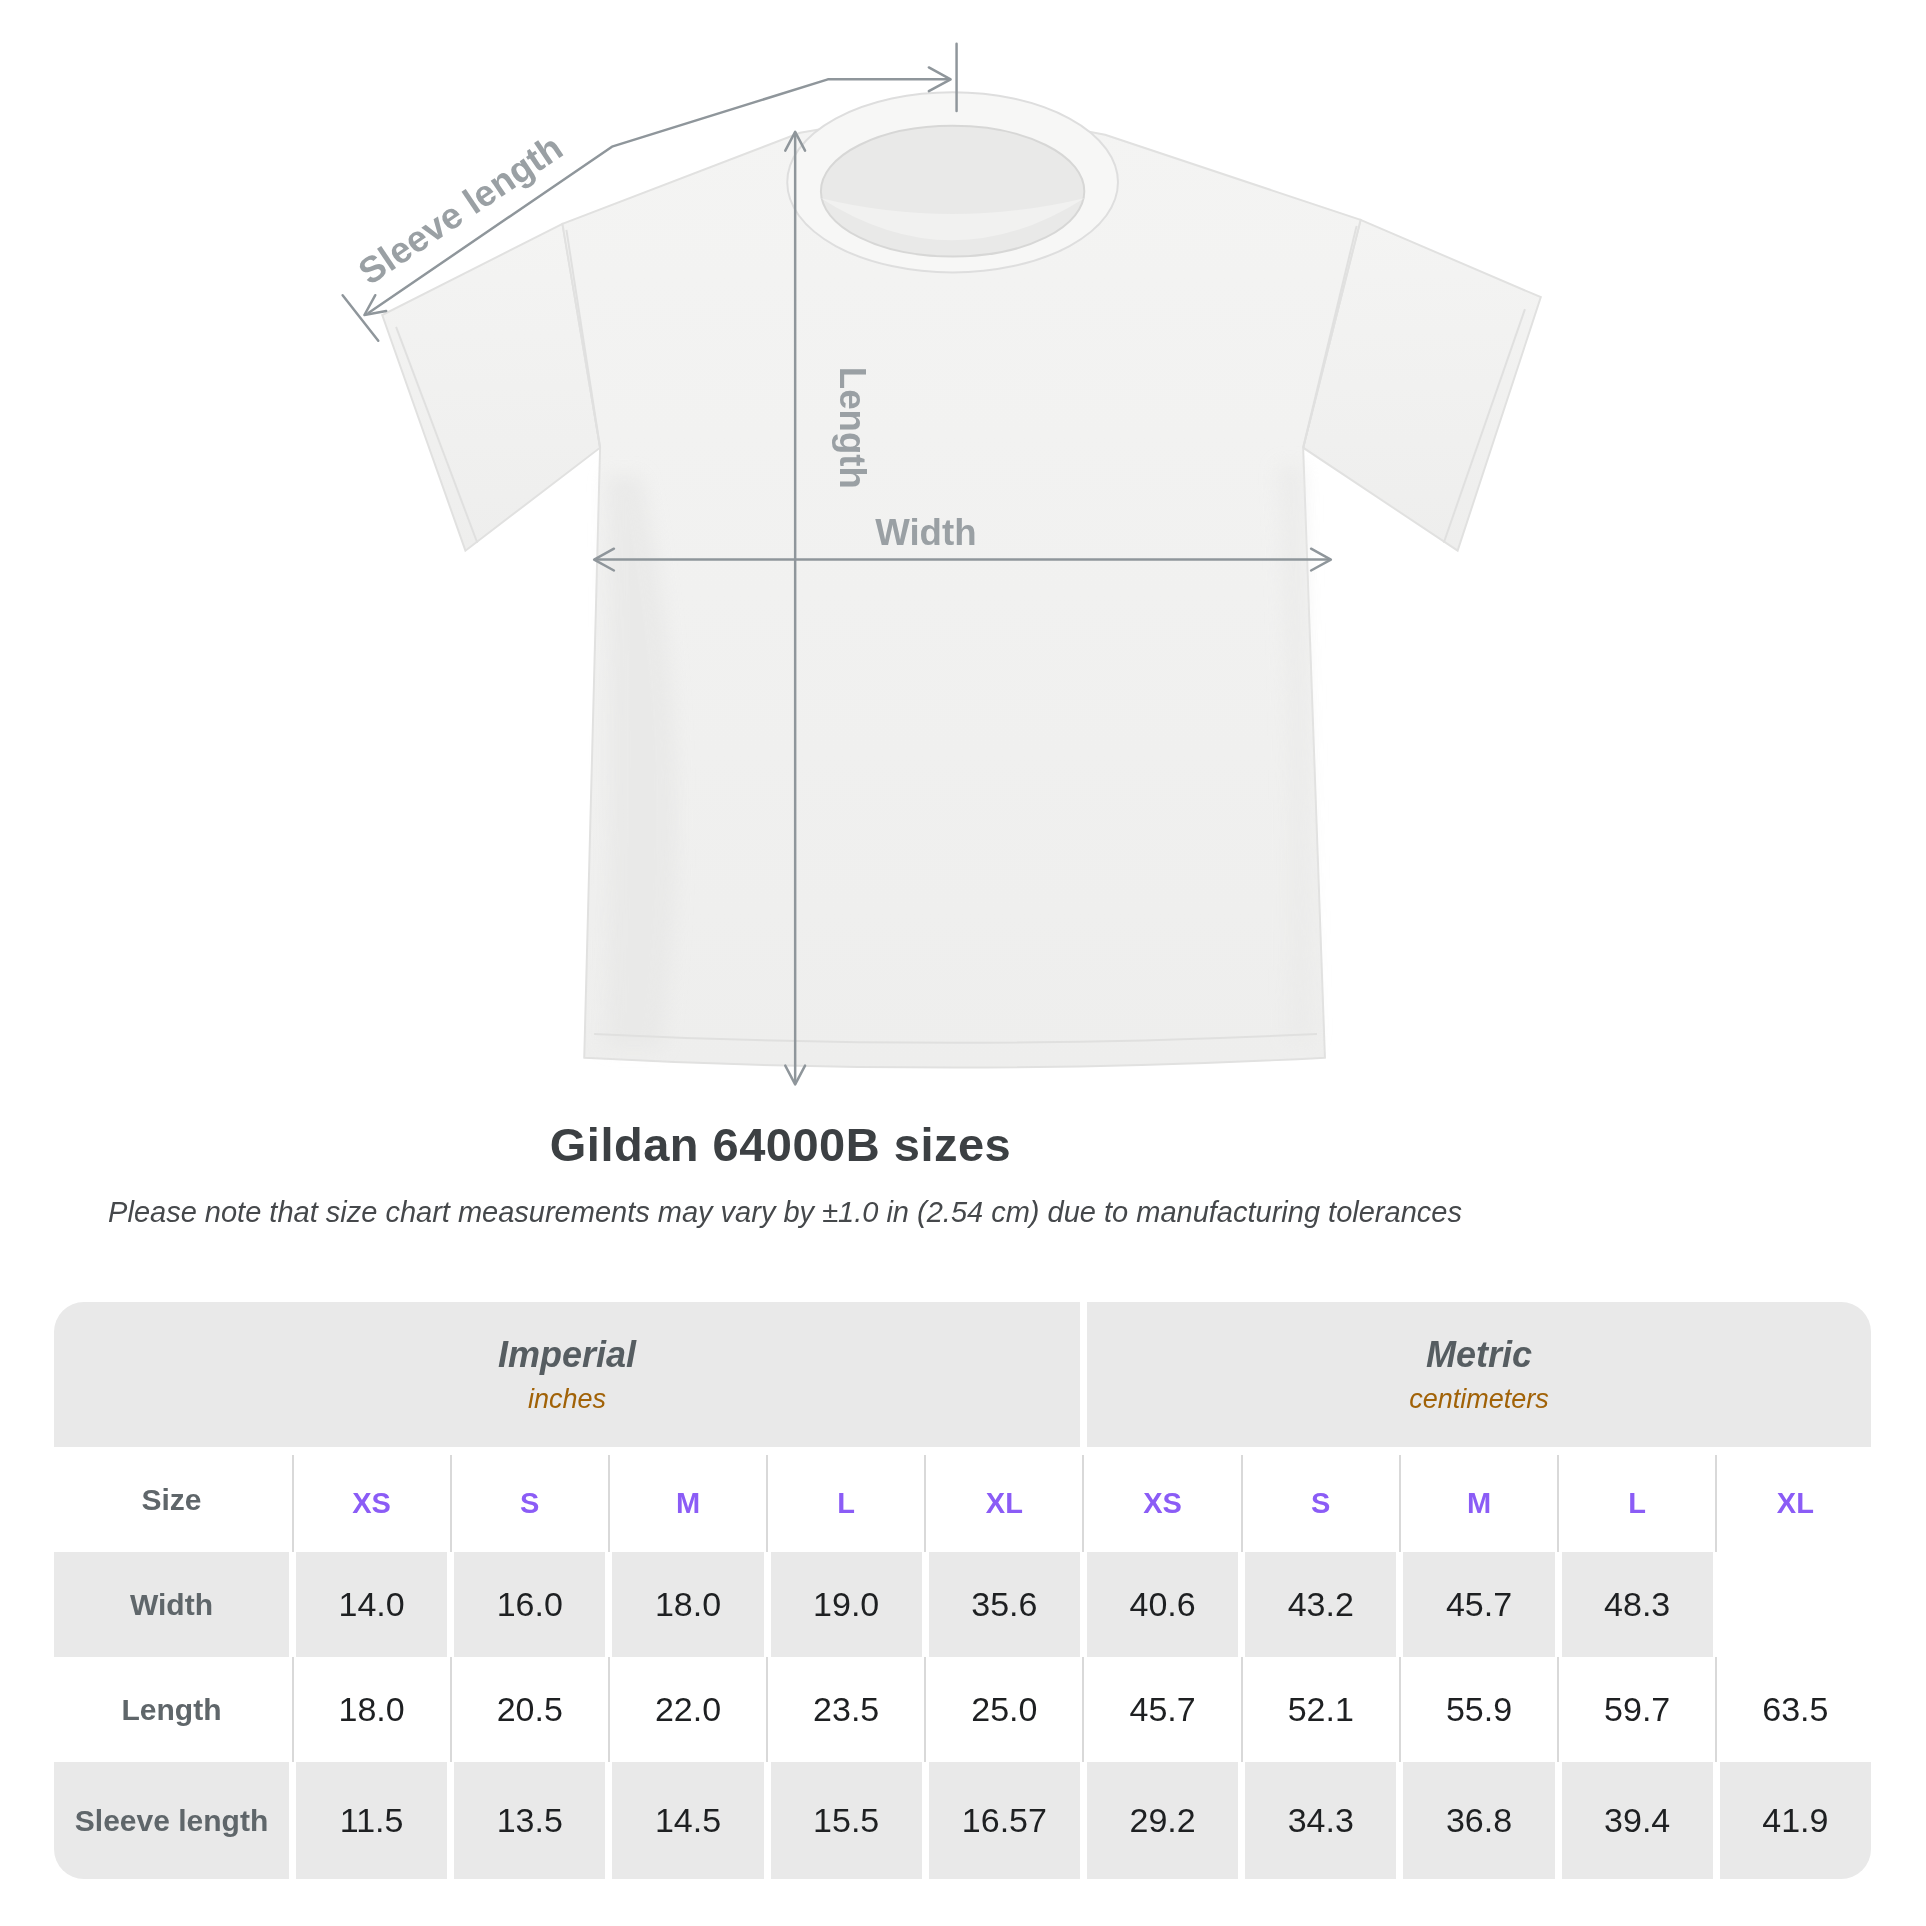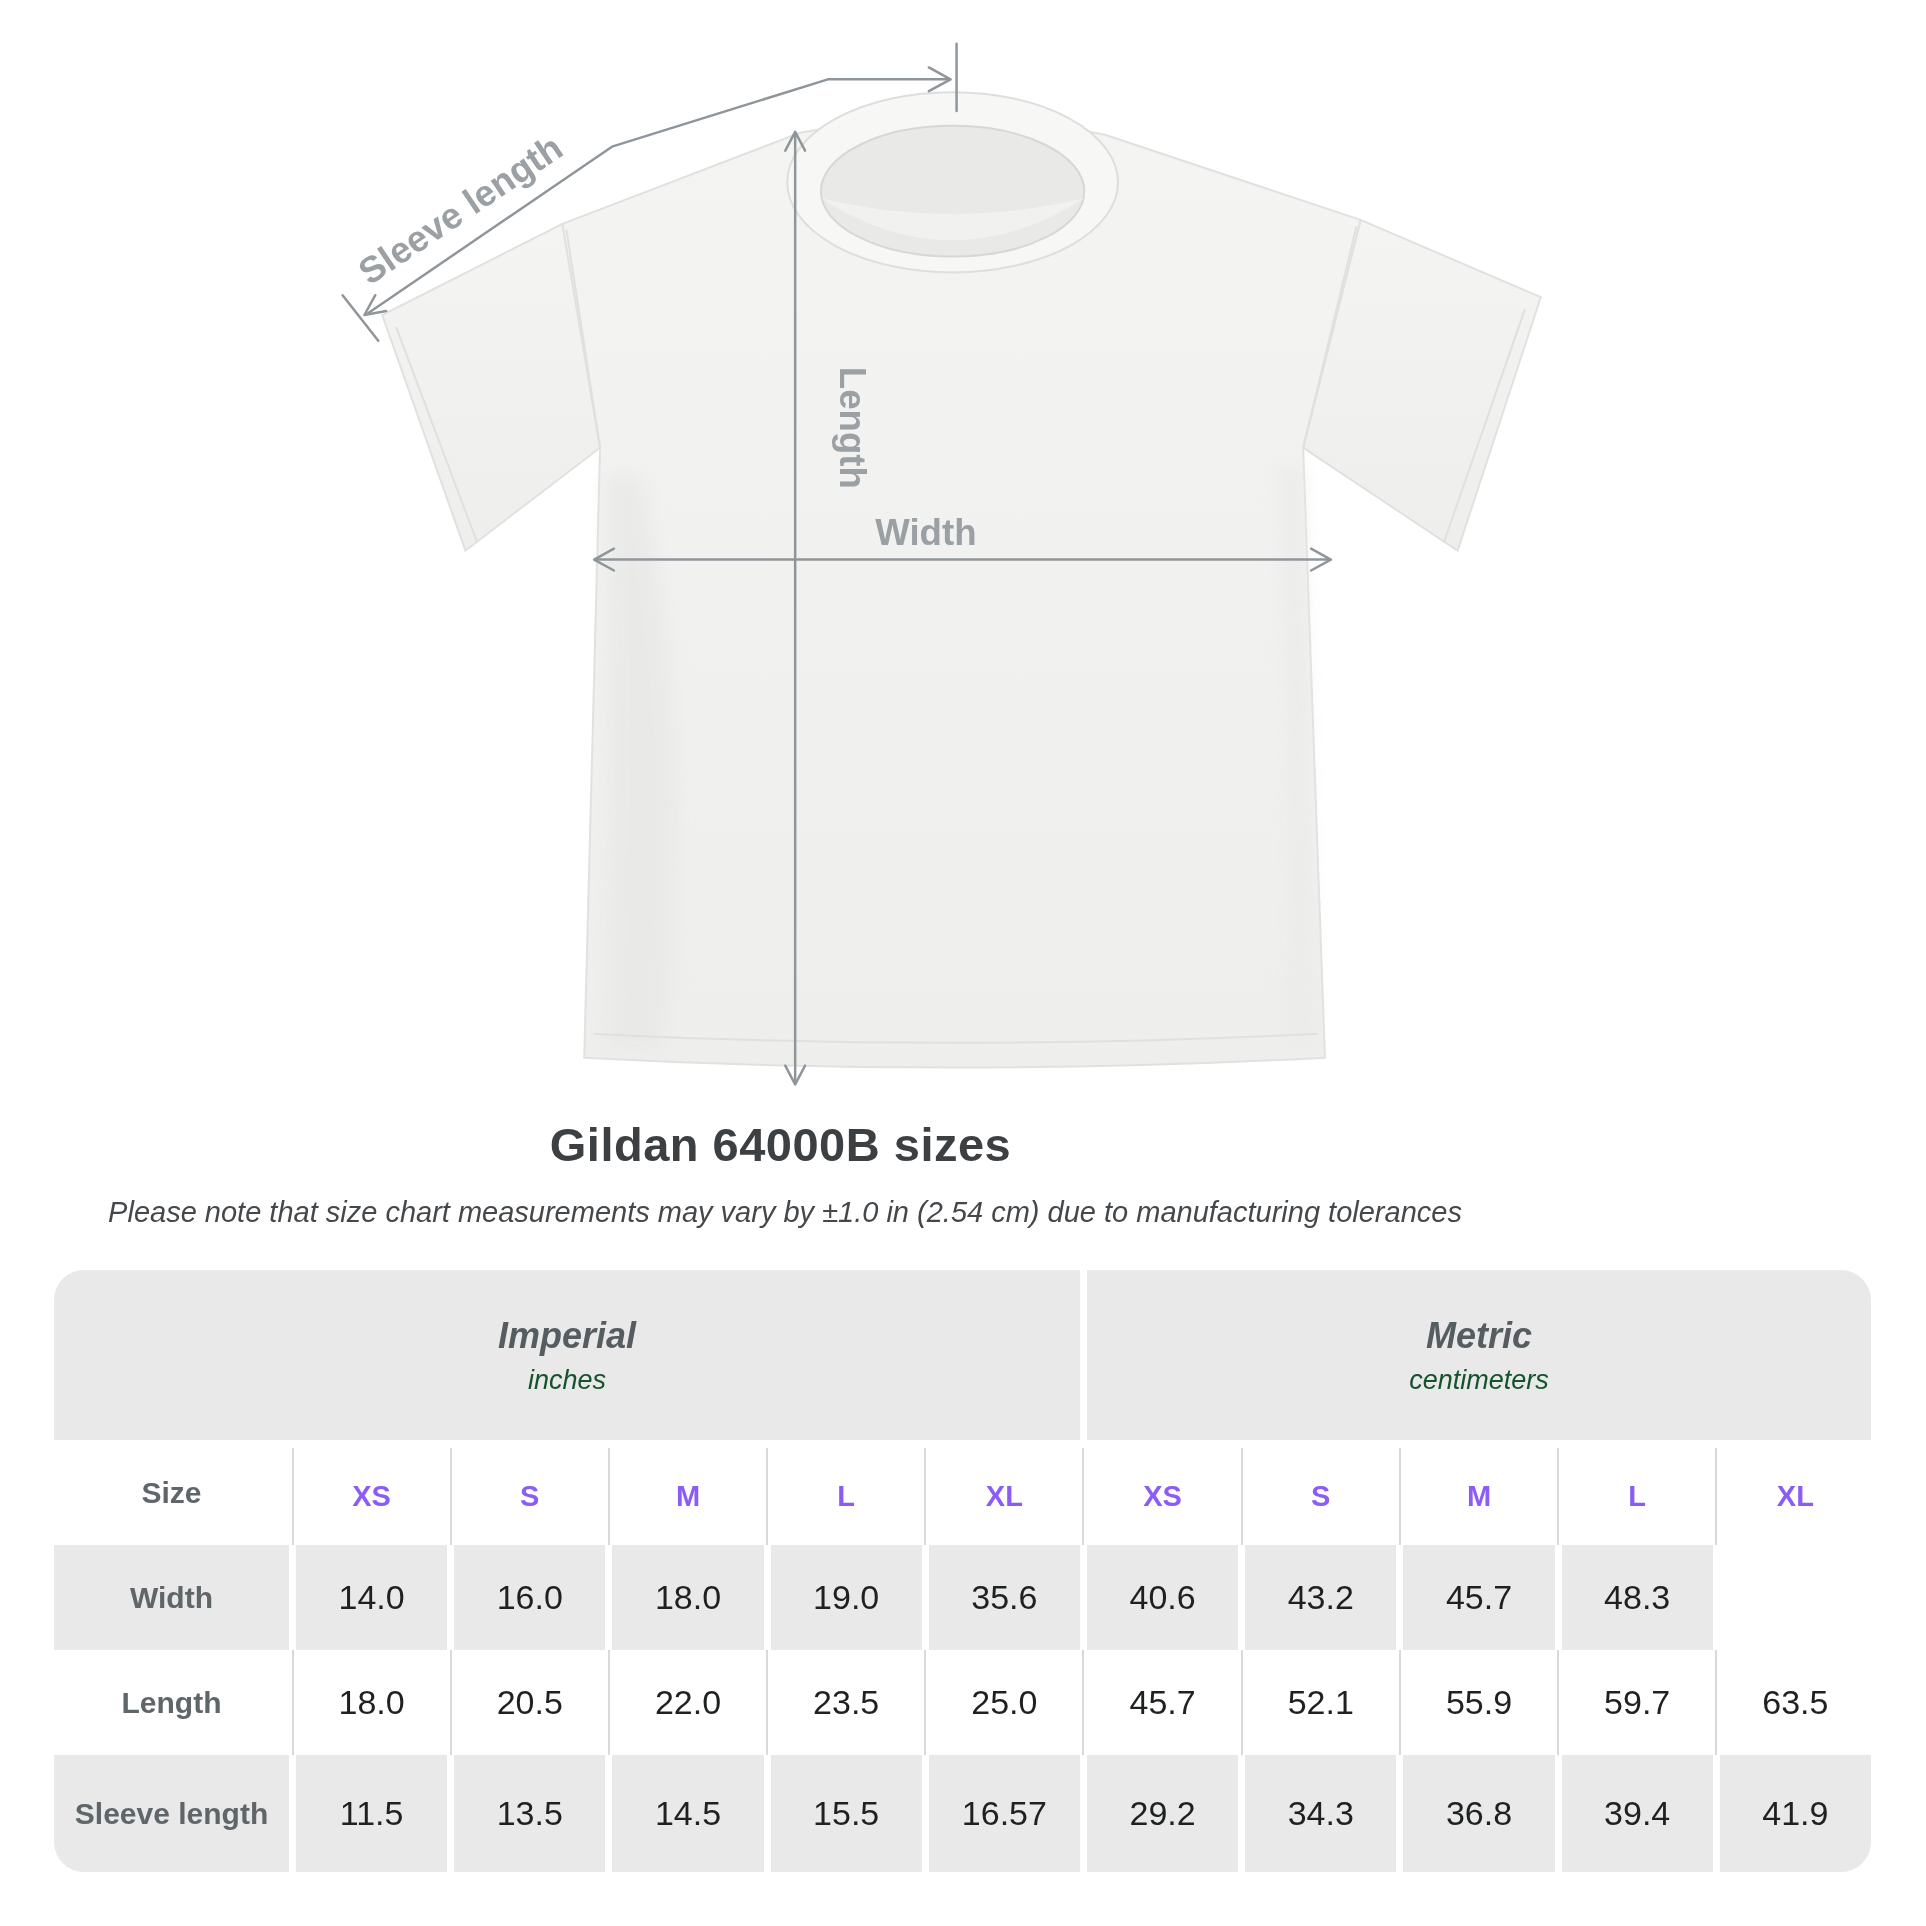--- a/index.html
+++ b/index.html
@@ -14,27 +14,27 @@
   .chart-title{position:absolute;left:0;top:1117px;width:1561px;text-align:center;
       font-size:47px;font-weight:bold;color:#3c4043;letter-spacing:0.5px;}
   .chart-subtitle{position:absolute;left:0;top:1196px;width:1570px;text-align:center;
       font-size:29px;font-style:italic;color:#45484b;}
 
   
   .size-table{position:absolute;left:54px;top:1270px;width:1817px;}
   .trow{display:grid;grid-template-columns:235px repeat(10,1fr);column-gap:7px;}
   .cell{display:flex;align-items:center;justify-content:center;position:relative;}
 
-  .band{height:170px;}
+  .band{height:145px;margin-top:32px;}
   .band .group{background:#e9e9e9;display:flex;flex-direction:column;
       align-items:center;justify-content:center;gap:8px;}
   .band .group.imperial{grid-column:1 / span 6;border-top-left-radius:30px;}
   .band .group.metric{grid-column:7 / span 5;border-top-right-radius:30px;}
   .group-label{font-size:36px;font-weight:bold;font-style:italic;color:#565d61;}
-  .group-sublabel{font-size:27px;font-style:italic;color:#14532d;}
+  .group-sublabel{font-size:27px;font-style:italic;color:#a16207;}
 
   .row-h{height:105px;}
   .gray .cell{background:#e9e9e9;}
   .white .cell{background:#ffffff;}
   .white .cell:not(:first-child)::before{content:"";position:absolute;left:-4.5px;top:0;
       bottom:0;width:2px;background:#d9d9d9;}
   .head-label,.row-label{font-size:30px;font-weight:bold;color:#5f666a;}
   .size-head{font-size:29px;font-weight:bold;color:#8b5cf6;margin-top:8px;}
   .val{font-size:34px;color:#1e2022;}
   .last .cell:first-child{border-bottom-left-radius:30px;}

